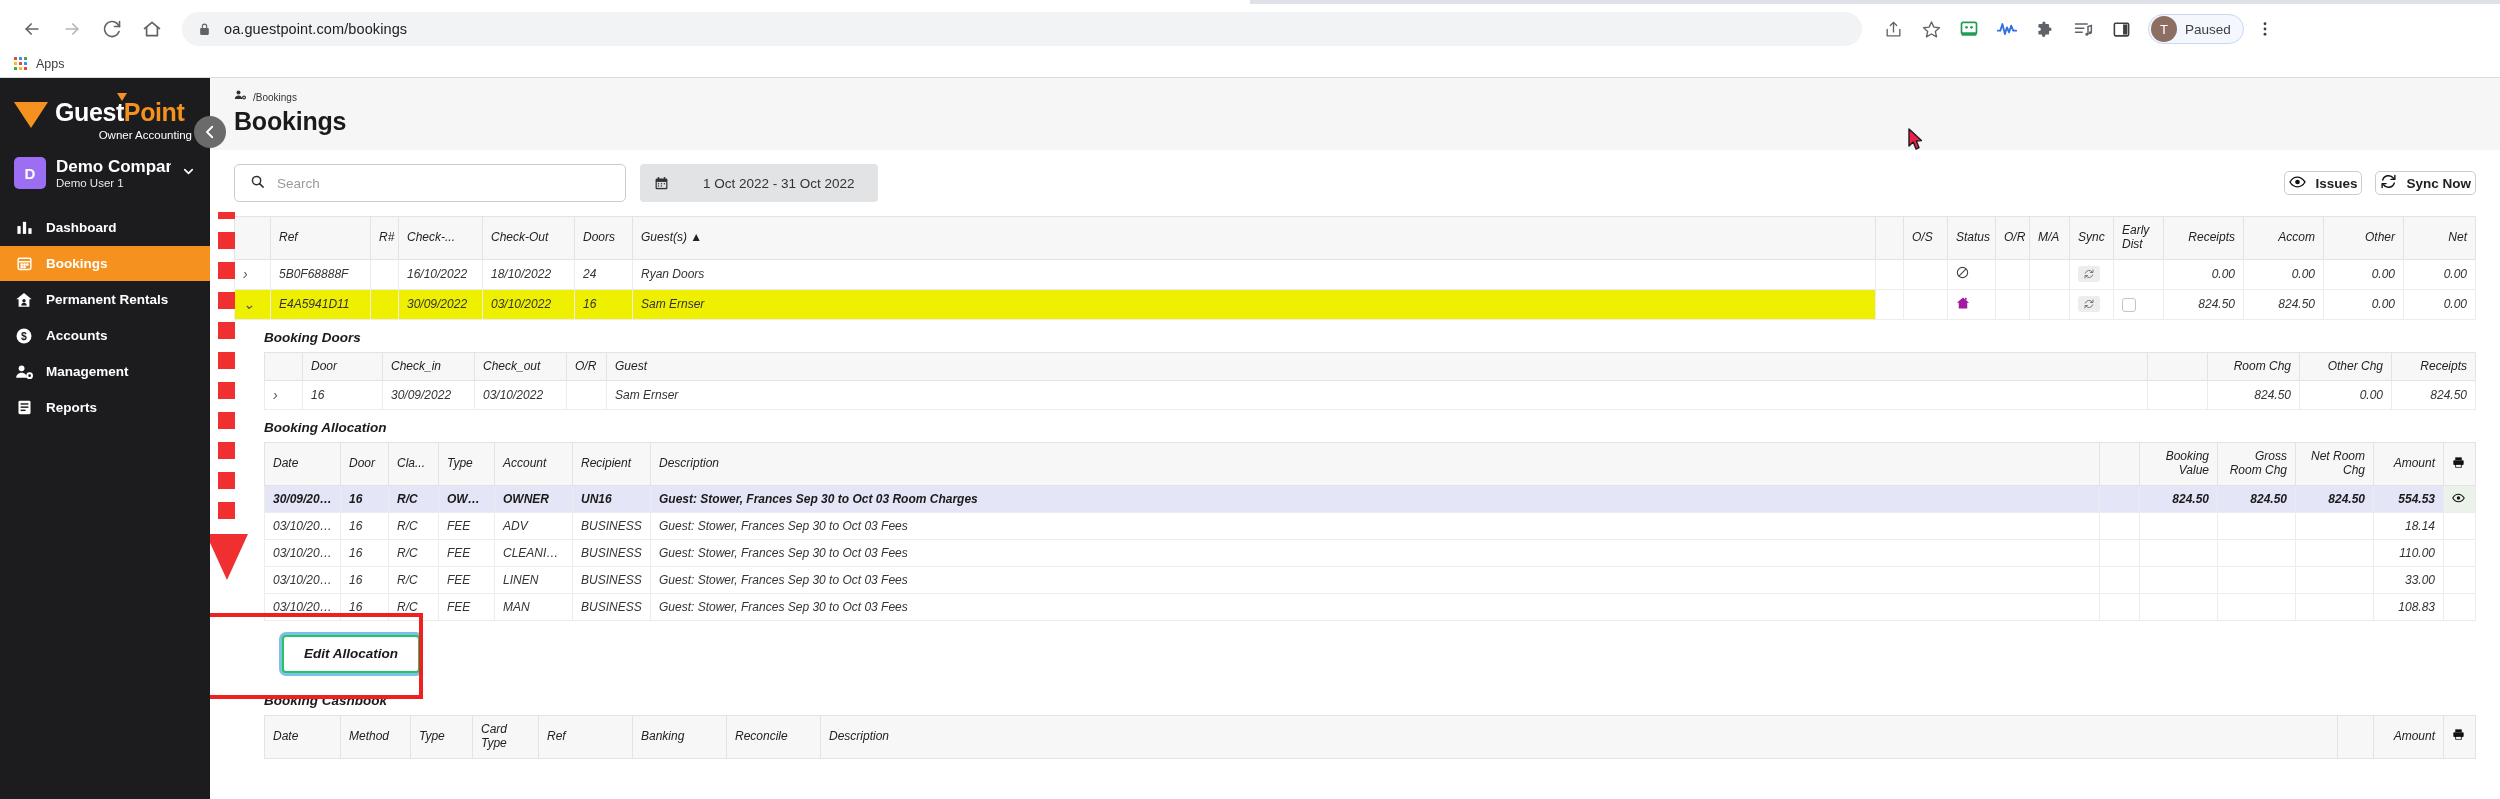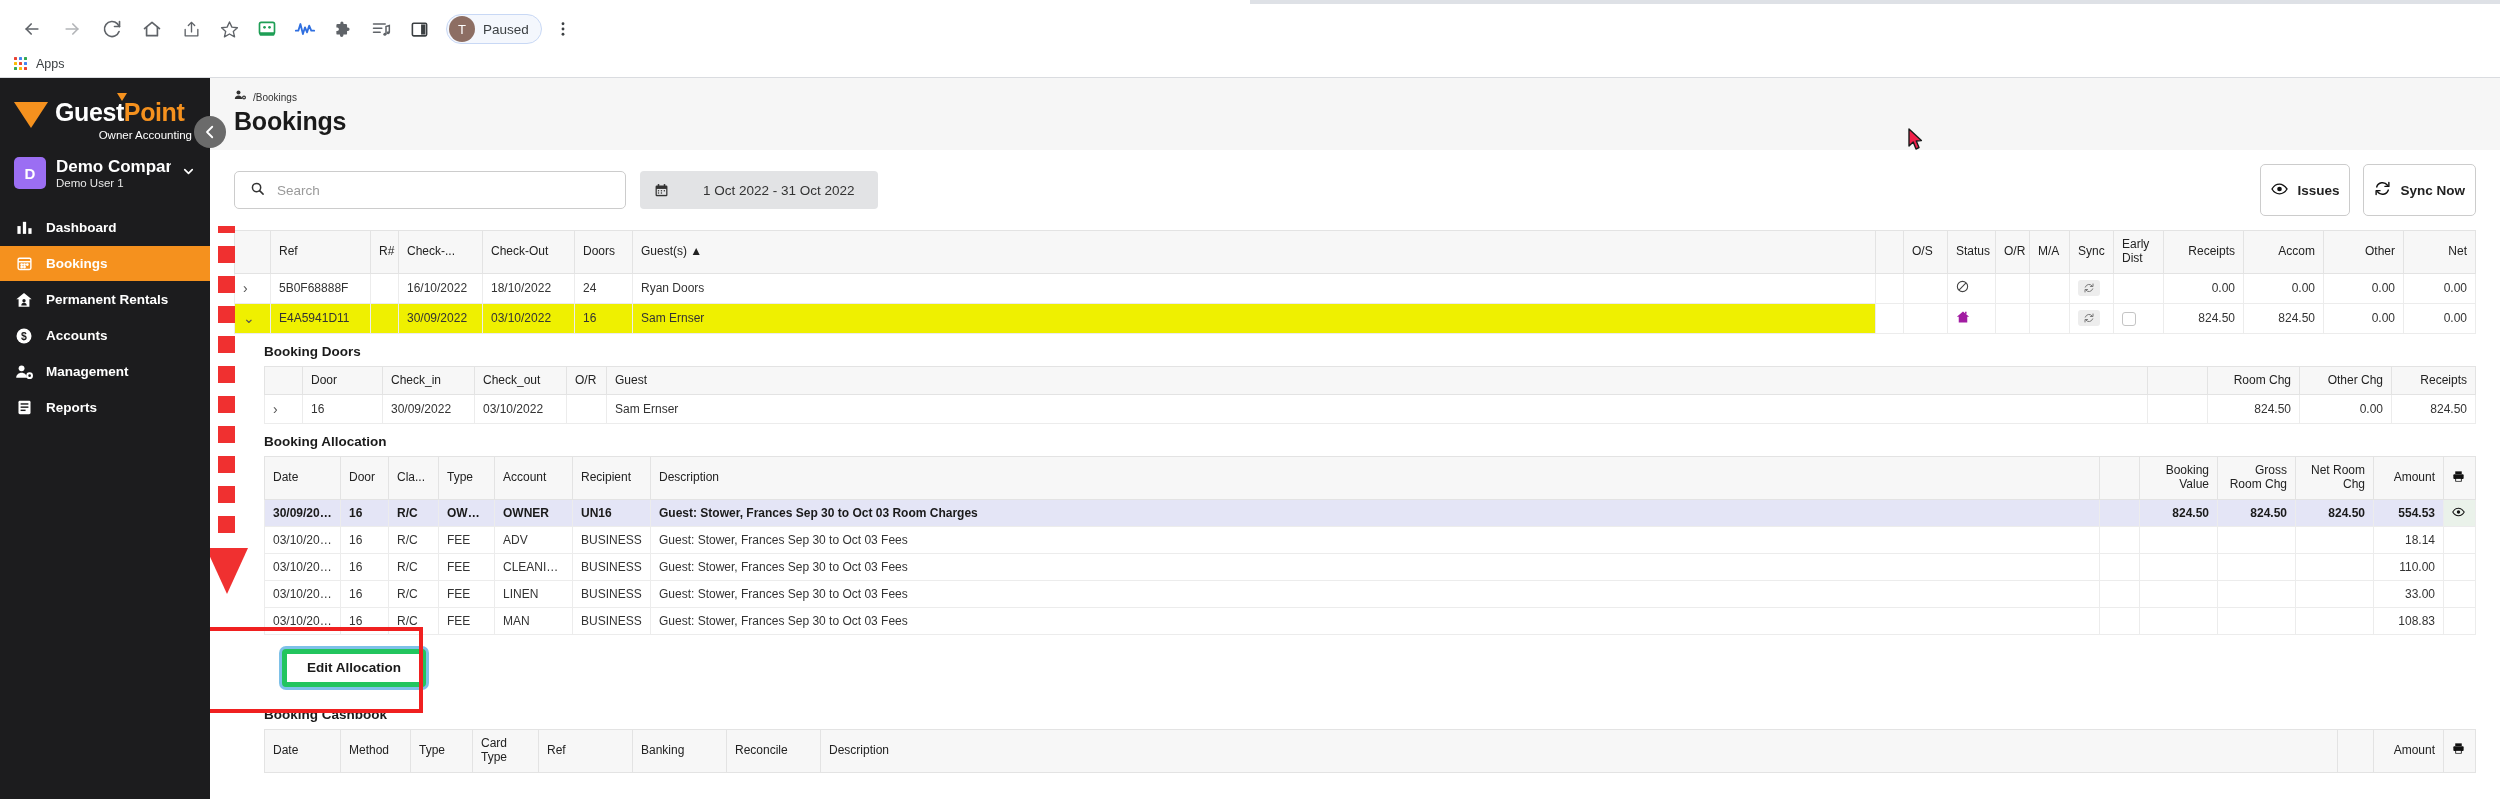--- a/index.html
+++ b/index.html
@@ -128,27 +128,27 @@
   }
   #search-box .ph { color:#9a9a9a; font-size:13.5px; }
   #date-range {
     margin-left:14px; height:38px; min-width:238px; background:#e2e3e5;
     border-radius:4px; display:flex; align-items:center; gap:0; padding:0 14px;
   }
   #date-range .cal { margin-right:34px; display:flex; }
   #date-range .txt { font-size:13.5px; color:#333; }
   #tb-spacer { flex:1; }
   .hdr-btn {
-    height:52px; border:1px solid #ccc; border-radius:5px; background:#fff;
-    display:flex; align-items:center; gap:9px; padding:0 10px;
+    height:24px; border:1px solid #ccc; border-radius:5px; background:#fff;
+    display:flex; align-items:center; gap:9px; padding:0 4px;
     font-size:13.5px; font-weight:700; color:#222; margin-left:13px;
   }
 
   
-  #content { padding:4px 24px 0 24px; flex:1; overflow:hidden; position:relative; }
+  #content { padding:4px 24px 0 24px; flex:1; overflow:hidden; position:relative;font-style:italic; }
 
   table { border-collapse:collapse; width:100%; table-layout:fixed; }
   .grid th {
     background:#f7f7f7; font-size:12px; font-weight:400; color:#222;
     text-align:left; padding:7px 8px; border:1px solid #e3e3e3;
     vertical-align:middle; line-height:1.15;
   }
   .grid td {
     font-size:12px; color:#333; padding:6px 8px;
     border-left:1px solid #ececec; border-right:1px solid #ececec;
@@ -162,21 +162,21 @@
   .chev { color:#555; font-size:14px; }
   .green-num { color:#3b7a57; }
 
   .sec-title { font-size:13.5px; font-weight:700; color:#1a1a1a; margin:10px 0 7px 0; }
   .inner-wrap { padding-left:30px; }
 
   .edit-alloc-zone { padding:14px 0 10px 18px; }
   #edit-allocation-button {
     display:inline-flex; align-items:center; justify-content:center;
     height:38px; padding:0 20px; background:#fff;
-    border:5px solid #22c55e; border-radius:4px;
+    border:2px solid #22c55e; border-radius:4px;
     font-size:13.5px; font-weight:700; color:#1a1a1a;
     box-shadow:0 0 0 3px #7ec1e8;
   }
 
   
   #ann-red-box {
     position:absolute; left:-9px; top:401px;
     width:222px; height:86px;
     border:4px solid #f02020; background:transparent;
     pointer-events:none; z-index:30;
@@ -212,20 +212,28 @@
           <path d="M20.49 15a9 9 0 1 1-2.13-9.36L21 9"></path>
         </svg>
     </div>
     <div class="nav-btn">
       <svg width="20" height="20" viewBox="0 0 24 24" fill="none" stroke="currentColor" stroke-width="2" stroke-linecap="round" stroke-linejoin="round">
           <path d="M3 11.5 12 4l9 7.5"></path>
           <path d="M5.5 10v10h13V10"></path>
         </svg>
     </div>
 
+    <div id="omnibox">
+      <span class="lock">
+        <svg width="13" height="15" viewBox="0 0 24 24" fill="currentColor">
+            <path d="M12 1a5 5 0 0 0-5 5v3H6a2 2 0 0 0-2 2v9a2 2 0 0 0 2 2h12a2 2 0 0 0 2-2v-9a2 2 0 0 0-2-2h-1V6a5 5 0 0 0-5-5zm0 2a3 3 0 0 1 3 3v3H9V6a3 3 0 0 1 3-3z"></path>
+          </svg>
+      </span>
+      <span class="url">oa.guestpoint.com/bookings</span>
+    </div>
 
     <div id="tb-right">
       <div class="tb-icon">
         <svg width="19" height="19" viewBox="0 0 24 24" fill="none" stroke="currentColor" stroke-width="1.7" stroke-linecap="round" stroke-linejoin="round">
             <path d="M4 12v8h16v-8"></path>
             <polyline points="8 7 12 3 16 7"></polyline>
             <line x1="12" y1="3" x2="12" y2="15"></line>
           </svg>
       </div>
       <div class="tb-icon">

